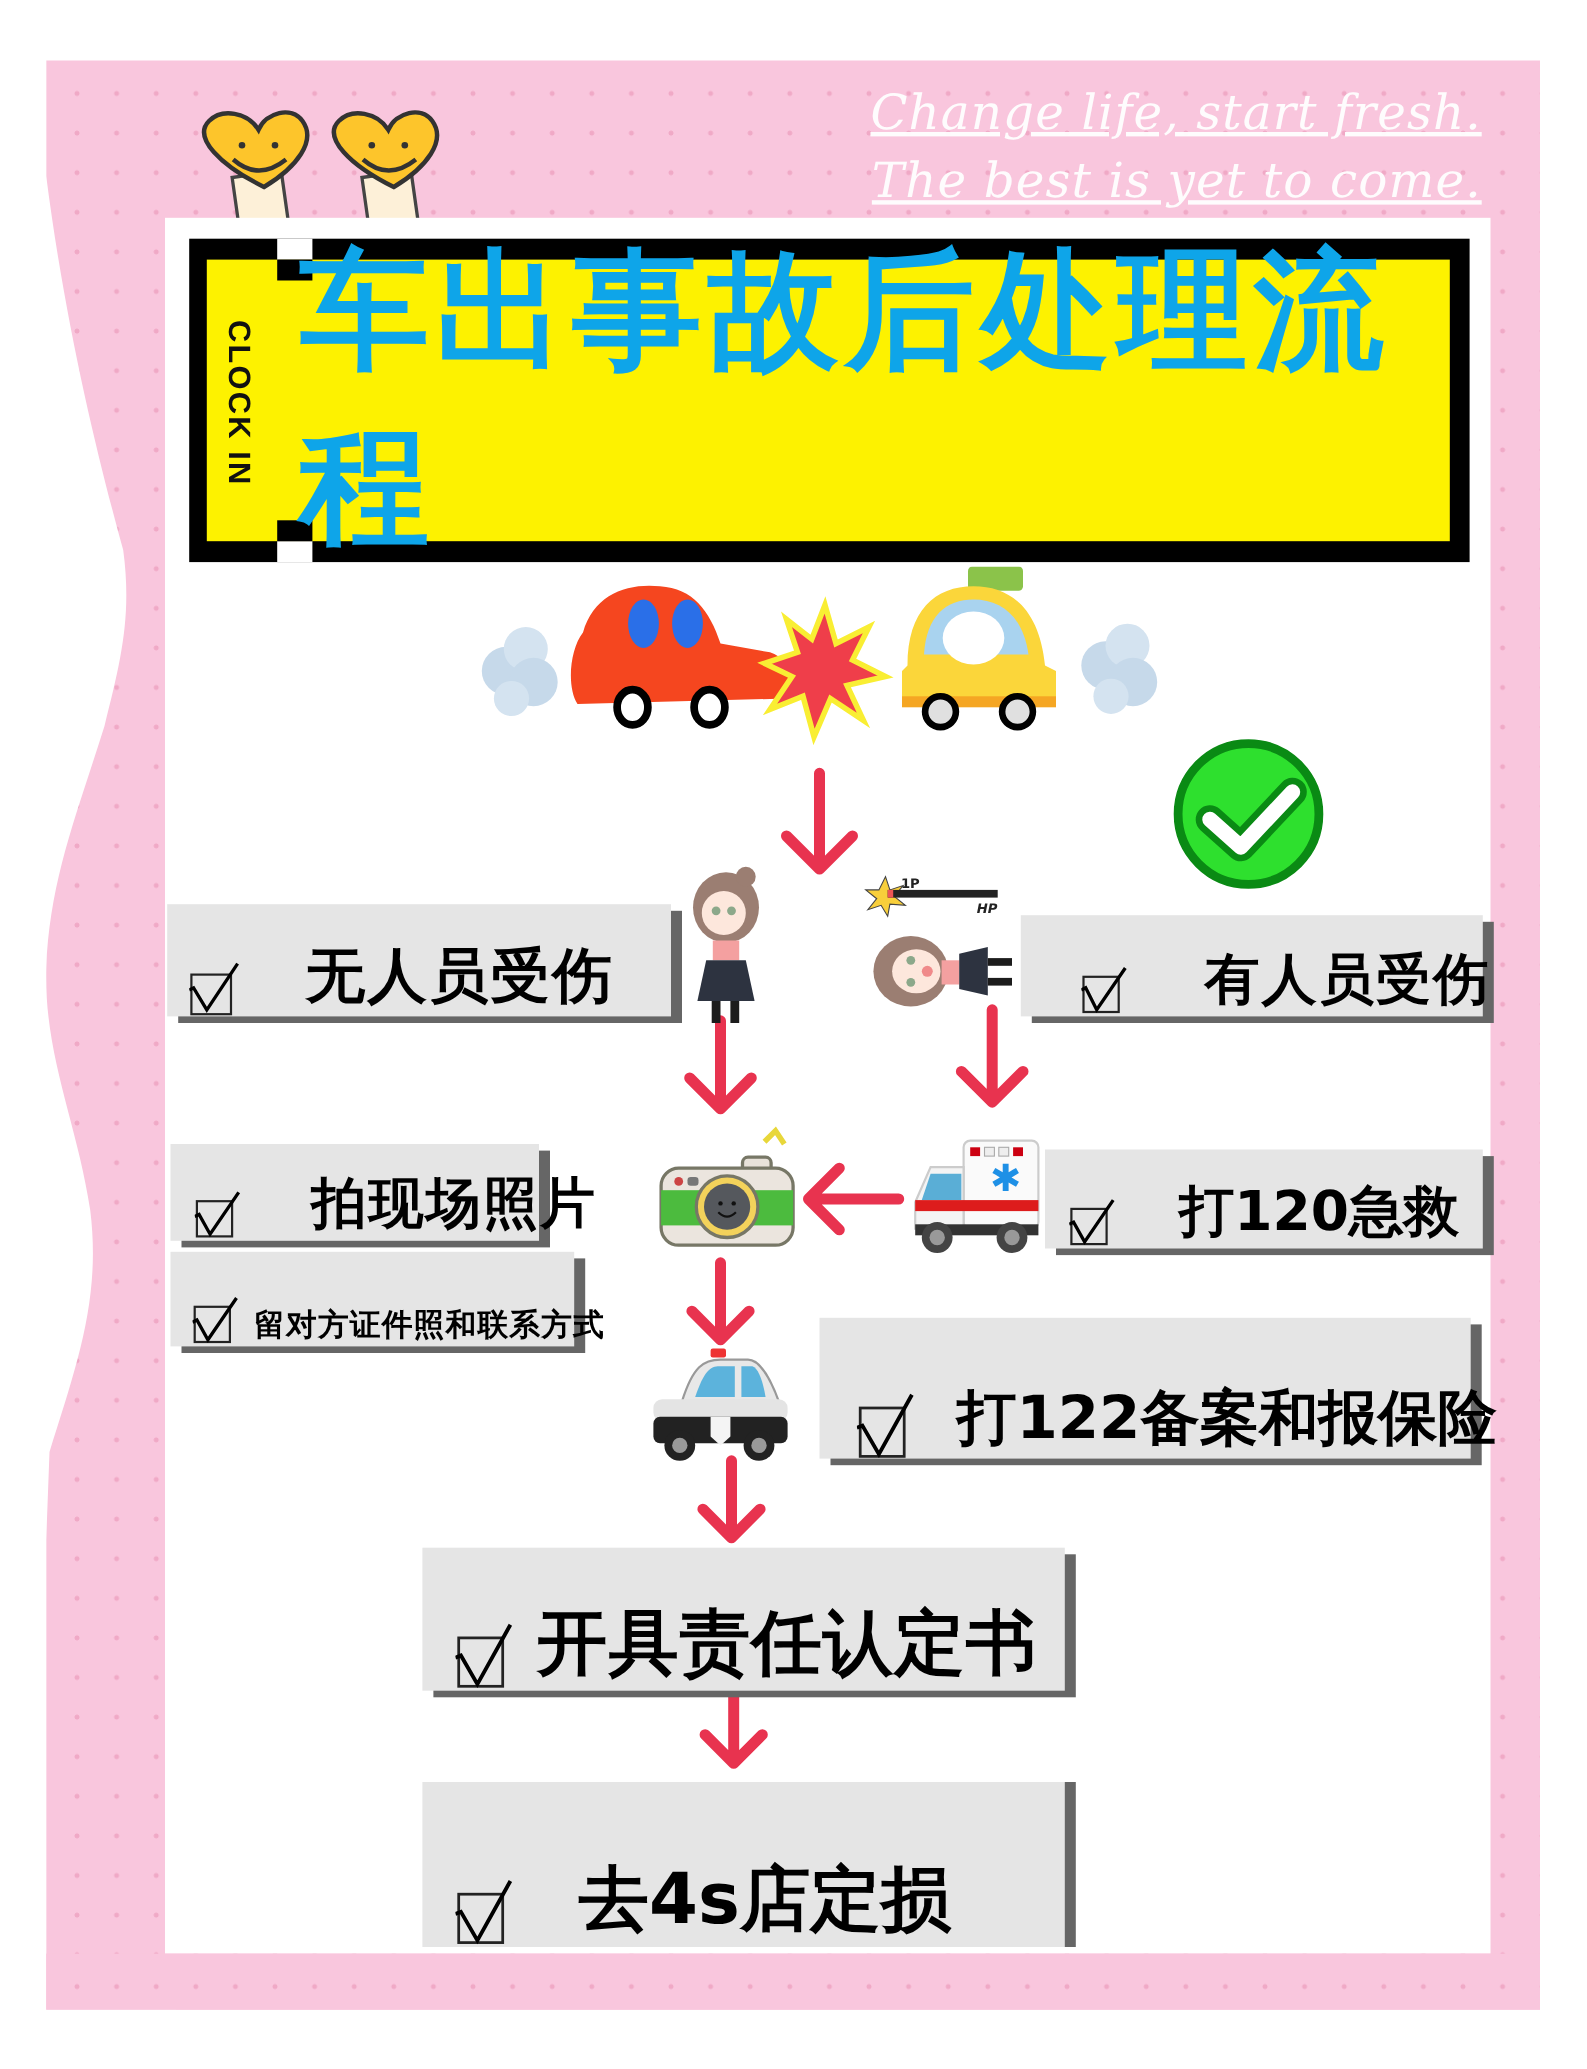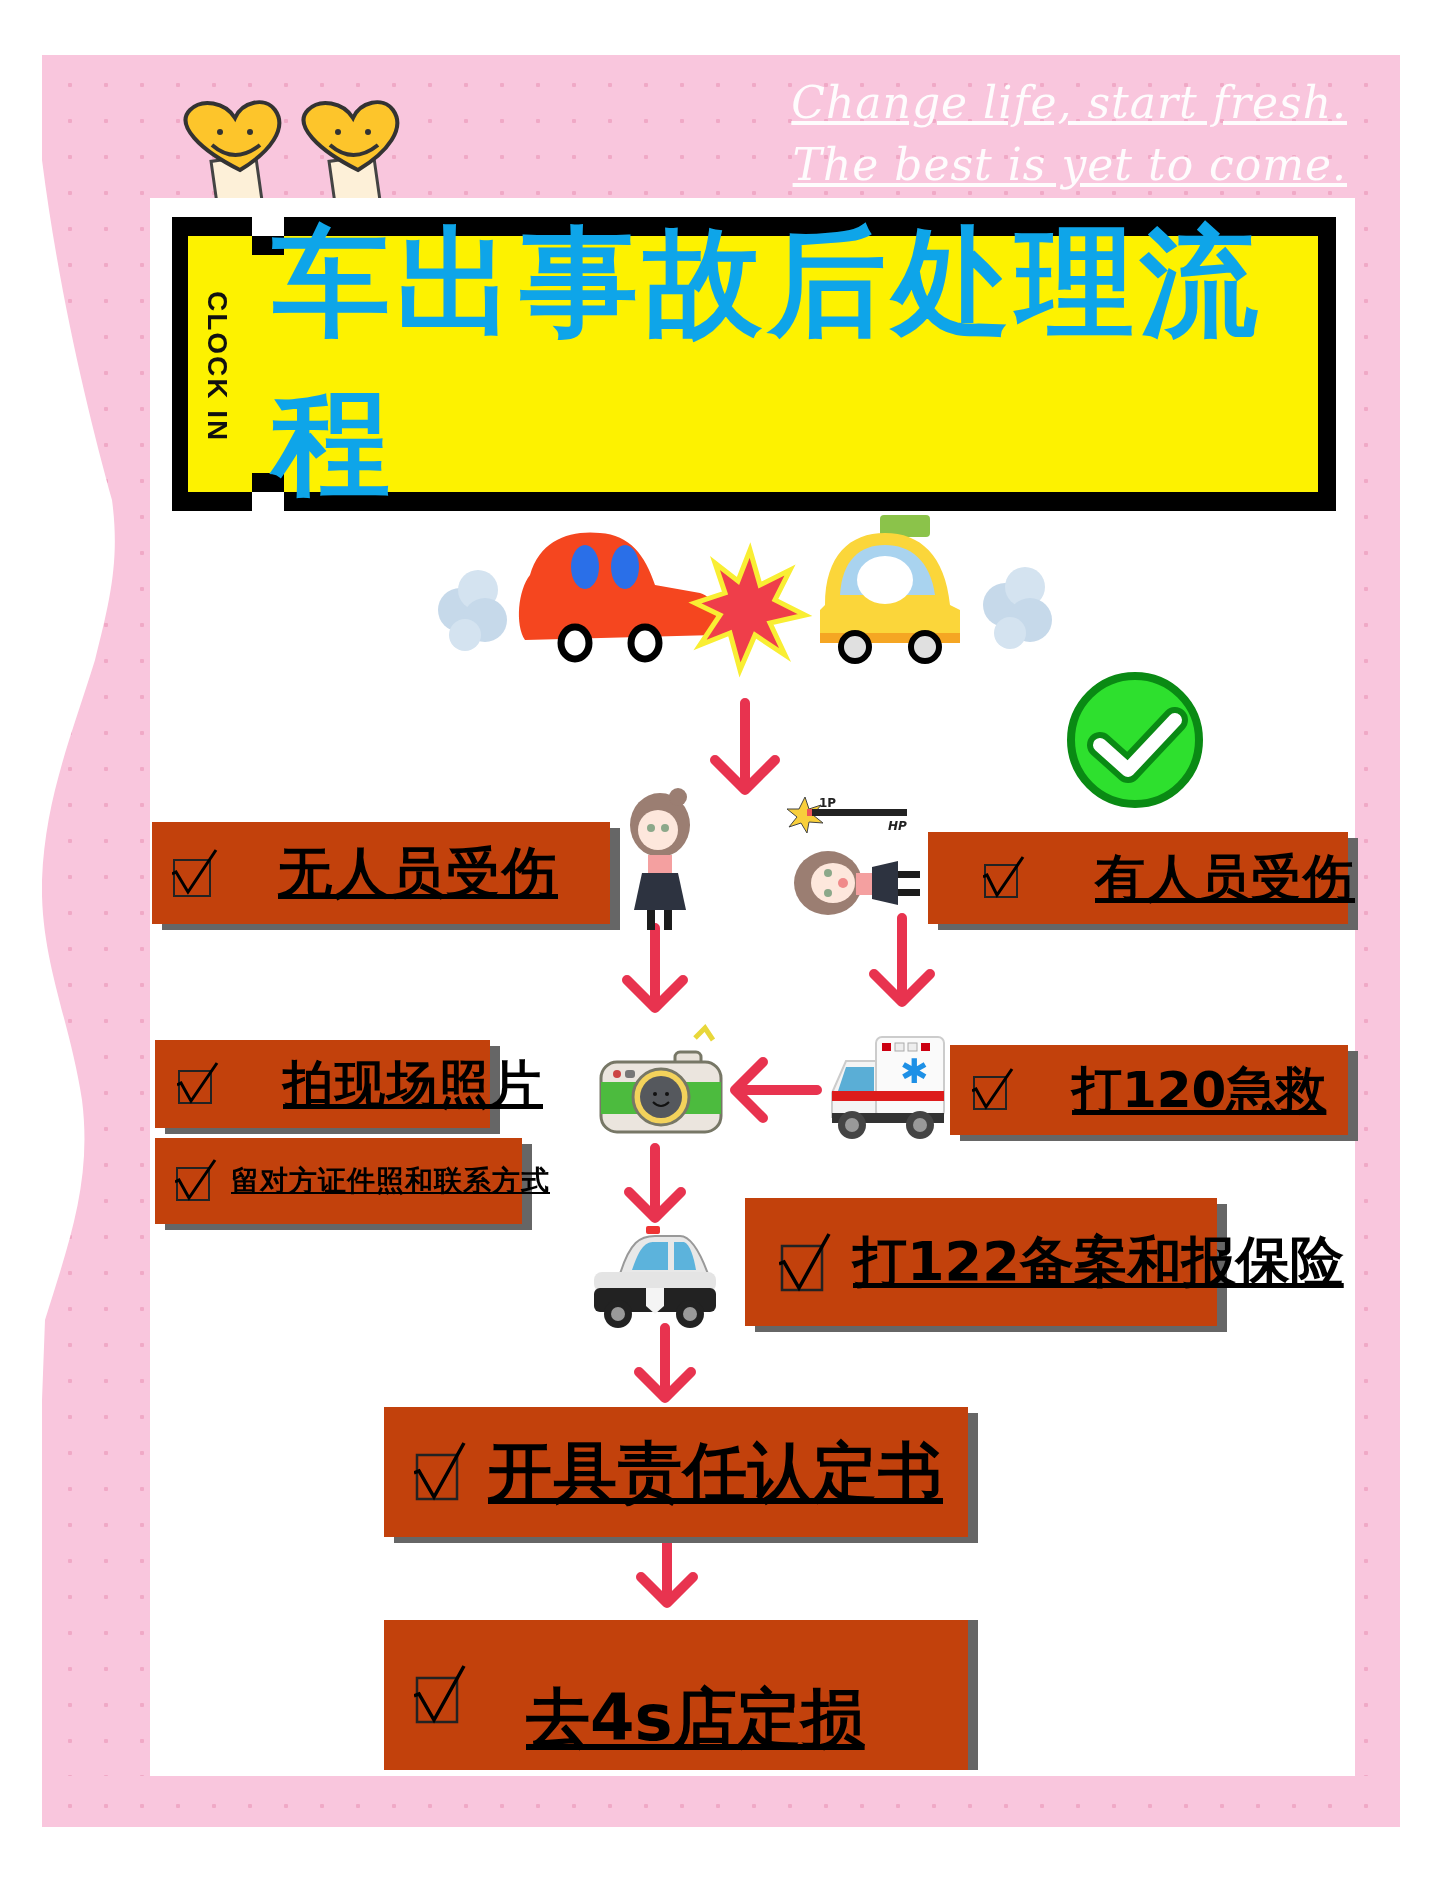--- a/index.html
+++ b/index.html
@@ -45,23 +45,23 @@
     display: flex; align-items: center; justify-content: center;
   }
   .title-text {
     position: absolute; left: 100px; top: 0; right: 40px; height: 100%;
     display: flex; align-items: center; justify-content: center;
     font-family: "DejaVu Sans", sans-serif; font-weight: 900; font-size: 118px;
     letter-spacing: 6px; color: #0ea5e9;
   }
 
   .label-box {
-    position: absolute; background: #c2410c;
+    position: absolute; background: #e5e5e5;
     box-shadow: 10px 6px 0 0 #666;
-    display: flex; align-items: center; text-decoration: underline;
+    display: flex; align-items: flex-end;
   }
   .label-box .chk {
     flex: none; display: inline-block; position: relative;
   }
   .label-box .txt {
     font-family: "DejaVu Sans", sans-serif; font-weight: 900; color: #000;
     white-space: nowrap; letter-spacing: 2px;
   }
 
   .arrow { position: absolute; }
@@ -287,21 +287,21 @@
 </div>
 
 <div class="label-box" style="left:950px;top:1045px;width:398px;height:90px;">
   <svg class="chk" style="margin-left:22px;margin-right:56px;" width="44" height="46">
     <rect x="2" y="10" width="32" height="32" fill="none" stroke="#222" stroke-width="2"></rect>
     <path d="M0,24 L4,22 L14,40 L40,2" fill="none" stroke="#000" stroke-width="3"></path>
   </svg>
   <span class="txt" style="font-size:50px;letter-spacing:0px;">打120急救</span>
 </div>
 
-<div class="label-box" style="left:745px;top:1198px;width:472px;height:128px;">
+<div class="label-box" style="left:745px;top:1198px;width:592px;height:128px;gap:17px;">
   <svg class="chk" style="margin-left:34px;margin-right:22px;" width="52" height="60">
     <rect x="3" y="14" width="40" height="44" fill="none" stroke="#222" stroke-width="2.5"></rect>
     <path d="M0,32 L5,30 L20,56 L50,2" fill="none" stroke="#000" stroke-width="3.5"></path>
   </svg>
   <span class="txt" style="font-size:54px;letter-spacing:0px;">打122备案和报保险</span>
 </div>
 
 <div class="label-box" style="left:384px;top:1407px;width:584px;height:130px;">
   <svg class="chk" style="margin-left:30px;margin-right:22px;" width="52" height="62">
     <rect x="3" y="14" width="40" height="44" fill="none" stroke="#222" stroke-width="2.5"></rect>

